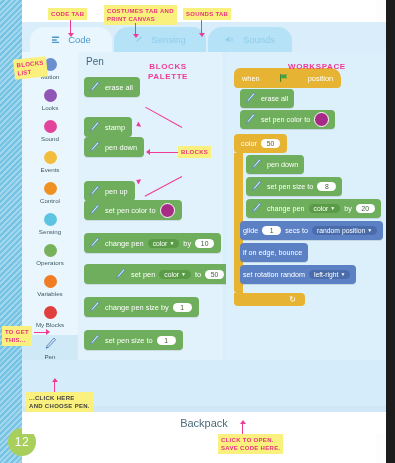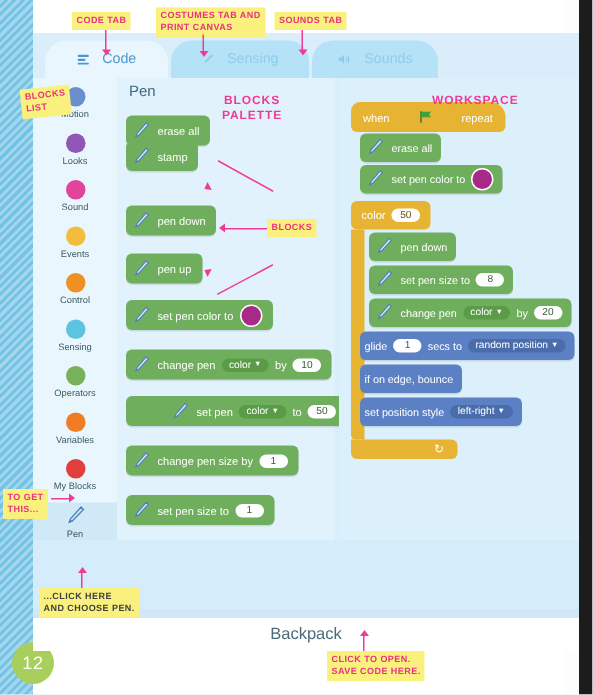--- a/index.html
+++ b/index.html
@@ -246,39 +246,39 @@
 
     <div class="pblock" style="top:25px;">
       <span class="pen-glyph">
           <svg width="11" height="13" viewBox="0 0 12 15">
             <path d="M9.4 1 L11 2.6 L3.7 10.6 L1.4 11.8 L2.4 9.2 Z" fill="#cfe3f4" stroke="#4f7fb8" stroke-width=".9"></path>
           </svg>
         </span>
       <span>erase all</span>
     </div>
 
-    <div class="pblock" style="top:42px;">
+    <div class="pblock" style="top:65px;">
       <span class="pen-glyph">
           <svg width="11" height="13" viewBox="0 0 12 15">
             <path d="M9.4 1 L11 2.6 L3.7 10.6 L1.4 11.8 L2.4 9.2 Z" fill="#cfe3f4" stroke="#4f7fb8" stroke-width=".9"></path>
           </svg>
         </span>
       <span>stamp</span>
     </div>
 
     <div class="pblock" style="top:85px;">
       <span class="pen-glyph">
           <svg width="11" height="13" viewBox="0 0 12 15">
             <path d="M9.4 1 L11 2.6 L3.7 10.6 L1.4 11.8 L2.4 9.2 Z" fill="#cfe3f4" stroke="#4f7fb8" stroke-width=".9"></path>
           </svg>
         </span>
       <span>pen down</span>
     </div>
 
-    <div class="pblock" style="top:117px;">
+    <div class="pblock" style="top:129px;">
       <span class="pen-glyph">
           <svg width="11" height="13" viewBox="0 0 12 15">
             <path d="M9.4 1 L11 2.6 L3.7 10.6 L1.4 11.8 L2.4 9.2 Z" fill="#cfe3f4" stroke="#4f7fb8" stroke-width=".9"></path>
           </svg>
         </span>
       <span>pen up</span>
     </div>
 
     <div class="pblock" style="top:148px;">
       <span class="pen-glyph">
@@ -344,21 +344,21 @@
   <div id="workspace">
 
     <div class="hat" style="left:8px;top:16px;">
       <span>when</span>
       <span>
           <svg width="10" height="10" viewBox="0 0 12 12">
             <path d="M2 1.4 V10.6" stroke="#2f7a2f" stroke-width="1.2"></path>
             <path d="M2.8 1.8 H10 L8.4 4 L10 6.2 H2.8 Z" fill="#3ea33e"></path>
           </svg>
         </span>
-      <span>repeat</span>
+      <span>position</span>
     </div>
 
     <div class="wblock green" style="left:14px;top:37px;">
       <span class="pen-glyph">
           <svg width="11" height="13" viewBox="0 0 12 15">
             <path d="M9.4 1 L11 2.6 L3.7 10.6 L1.4 11.8 L2.4 9.2 Z" fill="#cfe3f4" stroke="#4f7fb8" stroke-width=".9"></path>
           </svg>
         </span>
       <span>erase all</span>
     </div>
@@ -424,21 +424,21 @@
       <span>glide</span>
       <span class="numf">1</span>
       <span>secs to</span>
       <span class="oval">
           <span>random position</span>
           <span class="caret">▼</span>
         </span>
     </div>
 
     <div class="wblock blue" style="left:14px;top:213px;">
-      <span>set position style</span>
+      <span>set rotation random</span>
       <span class="oval">
           <span>left-right</span>
           <span class="caret">▼</span>
         </span>
     </div>
   </div>
 </div>
 
 <div id="stage-strip"></div>
 <div id="stage-divider"></div>

